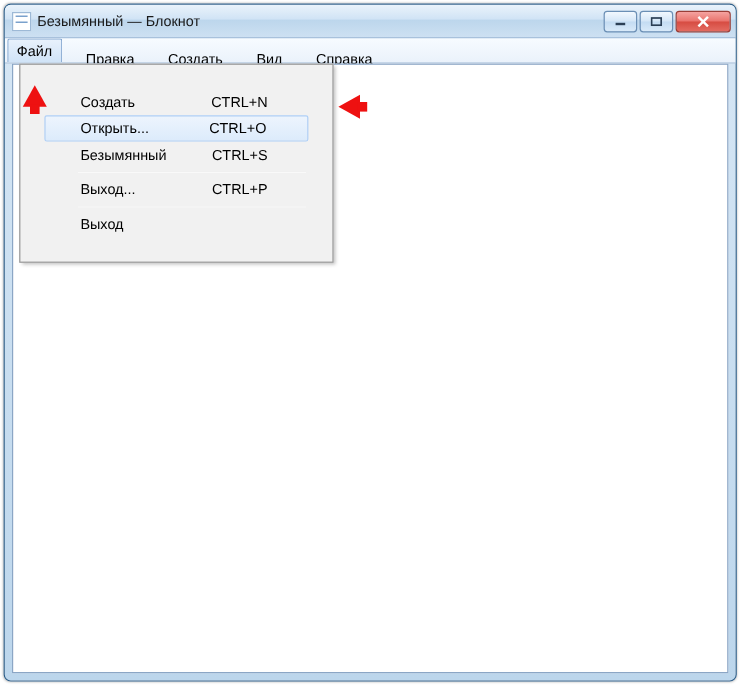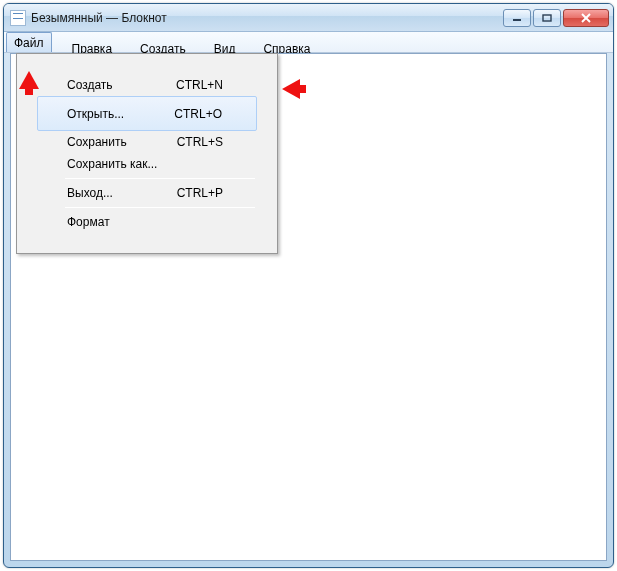--- a/index.html
+++ b/index.html
@@ -119,21 +119,21 @@
   .dd-item .shortcut {
     position: absolute;
     right: 34px;
     color: #000;
   }
   .dd-item.hover {
     background: linear-gradient(to bottom, #edf4fd 0%, #dcebfb 100%);
     border: 1px solid #aecff7;
     border-radius: 2px;
     padding: 0 29px 0 29px;
-    height: 35px;
+    height: 22px;
   }
   .dd-sep {
     height: 1px;
     margin: 3px 2px 3px 28px;
     background: #d7d7d7;
     border-bottom: 1px solid #fff;
   }
   .arrow {
     position: absolute;
     width: 0; height: 0;
@@ -217,35 +217,31 @@
   <div class="dropdown">
     <div class="dd-item">
       <span>Создать</span>
       <span class="shortcut">CTRL+N</span>
     </div>
     <div class="dd-item hover">
       <span>Открыть...</span>
       <span class="shortcut">CTRL+O</span>
     </div>
     <div class="dd-item">
-      <span>Сохранить</span>
+      <span>Безымянный</span>
       <span class="shortcut">CTRL+S</span>
-    </div>
-    <div class="dd-item">
-      <span>Сохранить как...</span>
-      <span class="shortcut"></span>
     </div>
     <div class="dd-sep"></div>
     <div class="dd-item">
       <span>Выход...</span>
       <span class="shortcut">CTRL+P</span>
     </div>
     <div class="dd-sep"></div>
     <div class="dd-item">
-      <span>Формат</span>
+      <span>Выход</span>
       <span class="shortcut"></span>
     </div>
   </div>
 
 </div>
 
 <div class="arrow arrow-up"></div>
 <div class="arrow arrow-left"></div>
 
 </body></html>

